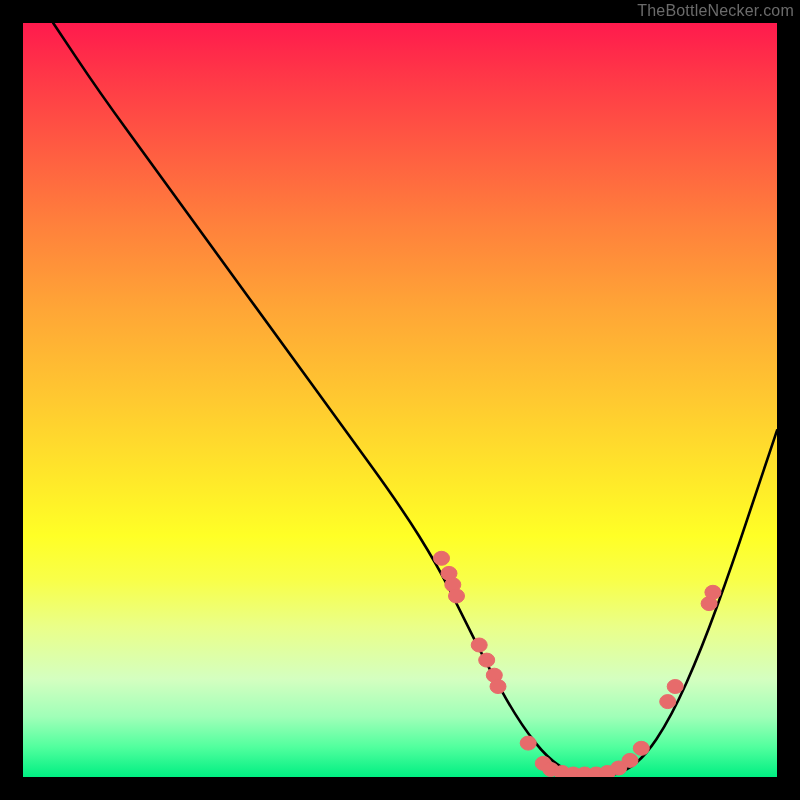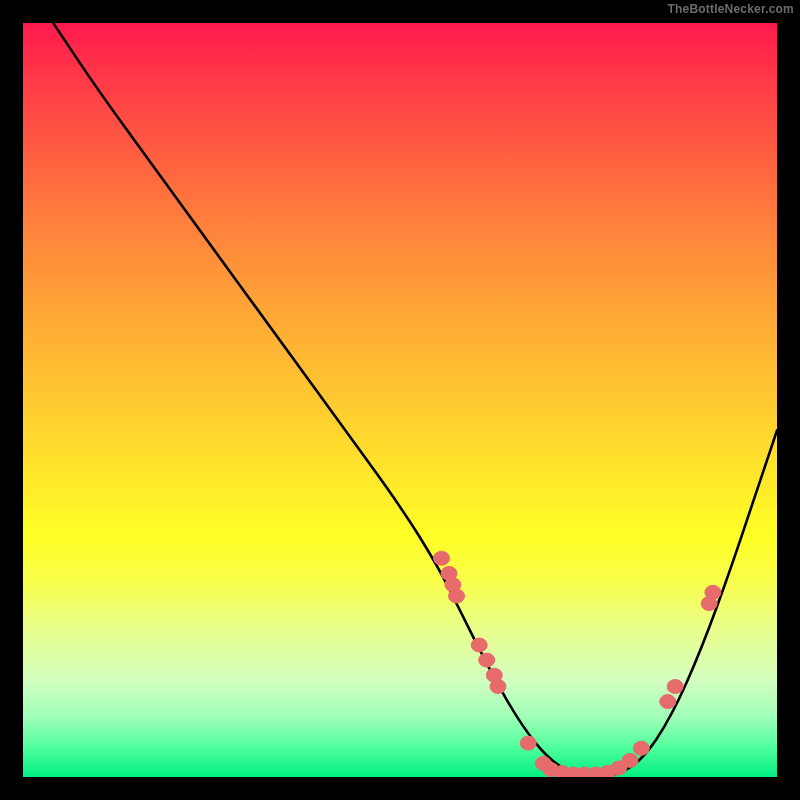--- a/index.html
+++ b/index.html
@@ -48,22 +48,22 @@
       #a0ffb8 92%,
       #52ff9e 96%,
       #00ef82 100%
     );
   }
   .watermark {
     position: absolute;
     top: 2px;
     right: 6px;
     color: #6b6b6b;
-    font-size: 12px;
-    font-weight: 700;
+    font-size: 16px;
+    font-weight: 400;
     letter-spacing: 0.2px;
     z-index: 20;
   }
   svg.curve {
     position: absolute;
     left: 0;
     top: 0;
     width: 754px;
     height: 754px;
     z-index: 10;

